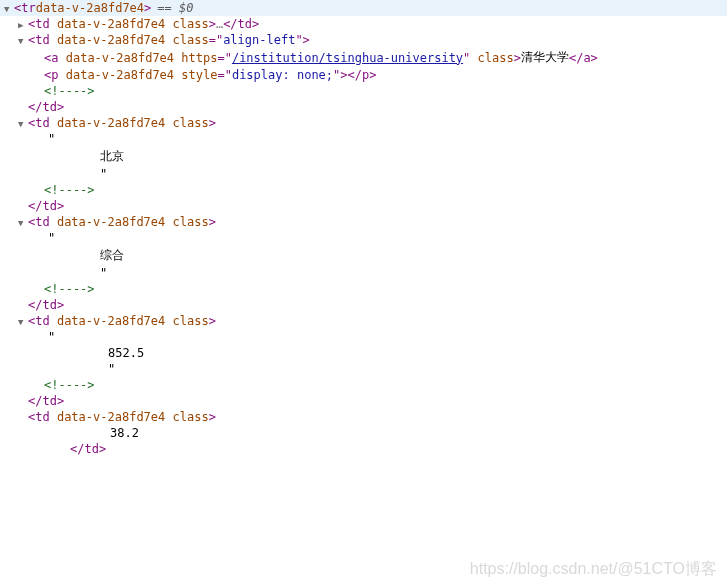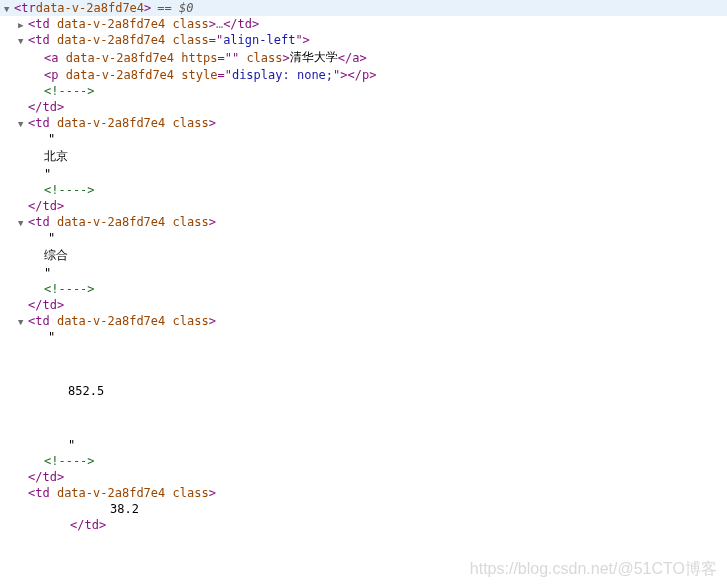--- a/index.html
+++ b/index.html
@@ -21,22 +21,22 @@
 }
 .line {
   padding: 1px 4px;
   white-space: pre;
   display: flex;
   align-items: center;
 }
 .indent-1 { padding-left: 18px; }
 .indent-2 { padding-left: 34px; }
 .indent-2b { padding-left: 48px; }
-.indent-3 { padding-left: 44px; }
-.indent-3b { padding-left: 68px; margin-top: 38px; }
+.indent-3 { padding-left: 100px; }
+.indent-3b { padding-left: 108px; }
 .arrow {
   display: inline-block;
   width: 10px;
   color: #6e6e6e;
   font-size: 10px;
   cursor: pointer;
   user-select: none;
 }
 .arrow-right::before { content: "▶"; font-size: 9px; }
 .arrow-down::before { content: "▼"; font-size: 9px; }
@@ -84,21 +84,21 @@
   <span class="arrow arrow-down"></span>
   <span class="punct">&lt;</span><span class="tag">td</span>
   <span> </span><span class="attr-name">data-v-2a8fd7e4</span>
   <span> </span><span class="attr-name">class</span><span class="eq">=</span><span class="punct">"</span><span class="attr-val">align-left</span><span class="punct">"&gt;</span>
 </div>
 
 <div class="line indent-2">
   <span style="width:10px;display:inline-block"></span>
   <span class="punct">&lt;</span><span class="tag">a</span>
   <span> </span><span class="attr-name">data-v-2a8fd7e4</span>
-  <span> </span><span class="attr-name">https</span><span class="eq">=</span><span class="punct">"</span><span class="punct">"</span>
+  <span> </span><span class="attr-name">https</span><span class="eq">=</span><span class="punct">"</span><span class="attr-link">/institution/tsinghua-university</span><span class="punct">"</span>
   <span> </span><span class="attr-name">class</span><span class="punct">&gt;</span><span class="text-node">清华大学</span><span class="punct">&lt;/</span><span class="tag">a</span><span class="punct">&gt;</span>
 </div>
 
 <div class="line indent-2">
   <span style="width:10px;display:inline-block"></span>
   <span class="punct">&lt;</span><span class="tag">p</span>
   <span> </span><span class="attr-name">data-v-2a8fd7e4</span>
   <span> </span><span class="attr-name">style</span><span class="eq">=</span><span class="punct">"</span><span class="attr-val">display: none;</span><span class="punct">"&gt;&lt;/</span><span class="tag">p</span><span class="punct">&gt;</span>
 </div>
 

